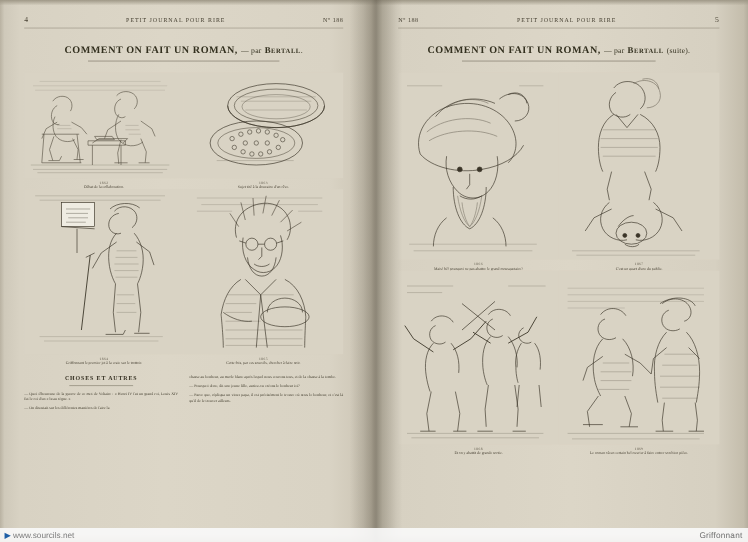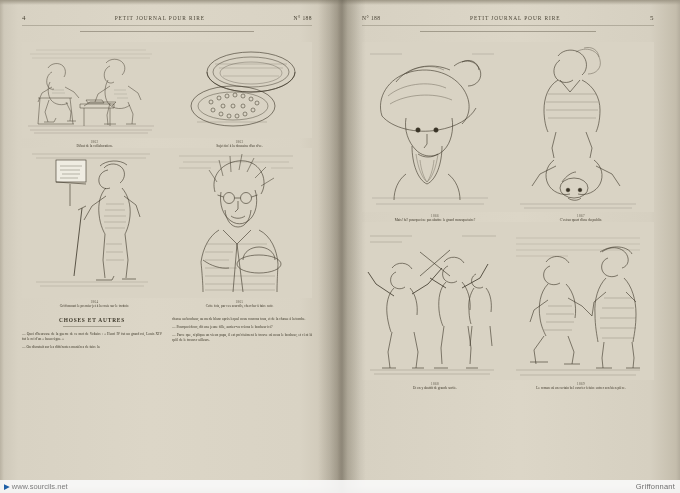--- a/index.html
+++ b/index.html
@@ -78,20 +78,25 @@
   <div class="half left">
     <div class="content">
 
       <div class="running-head rh-left">
         <span class="folio">4</span>
         <span class="rh-title">PETIT JOURNAL POUR RIRE</span>
         <span class="rh-num">N° 188</span>
       </div>
       <div class="head-rule"></div>
 
+      <div class="art-title">
+        <span>COMMENT ON FAIT UN ROMAN,</span>
+        <span class="by">— par</span>
+        <span class="sc">Bertall</span><span class="by">.</span>
+      </div>
       <div class="title-rule"></div>
 
       <div class="grid">
 
         <div class="cell half-w">
           <div class="vignette">
             <svg width="138" height="96" viewBox="0 0 138 96">
               <rect width="138" height="96" fill="#d9d3c4"></rect>
               <g stroke="#3a3427" fill="none" stroke-width=".55" opacity=".85">
 
@@ -329,20 +334,26 @@
   <div class="half right">
     <div class="content">
 
       <div class="running-head">
         <span class="rh-num">N° 188</span>
         <span class="rh-title">PETIT JOURNAL POUR RIRE</span>
         <span class="folio">5</span>
       </div>
       <div class="head-rule"></div>
 
+      <div class="art-title">
+        <span>COMMENT ON FAIT UN ROMAN,</span>
+        <span class="by">— par</span>
+        <span class="sc">Bertall</span>
+        <span class="by">(suite).</span>
+      </div>
       <div class="title-rule"></div>
 
       <div class="grid">
 
         <div class="cell half-w">
           <div class="vignette">
             <svg width="140" height="170" viewBox="0 0 140 170">
               <rect width="140" height="170" fill="#d9d3c4"></rect>
               <g stroke="#3a3427" fill="none" stroke-width=".6">
 

